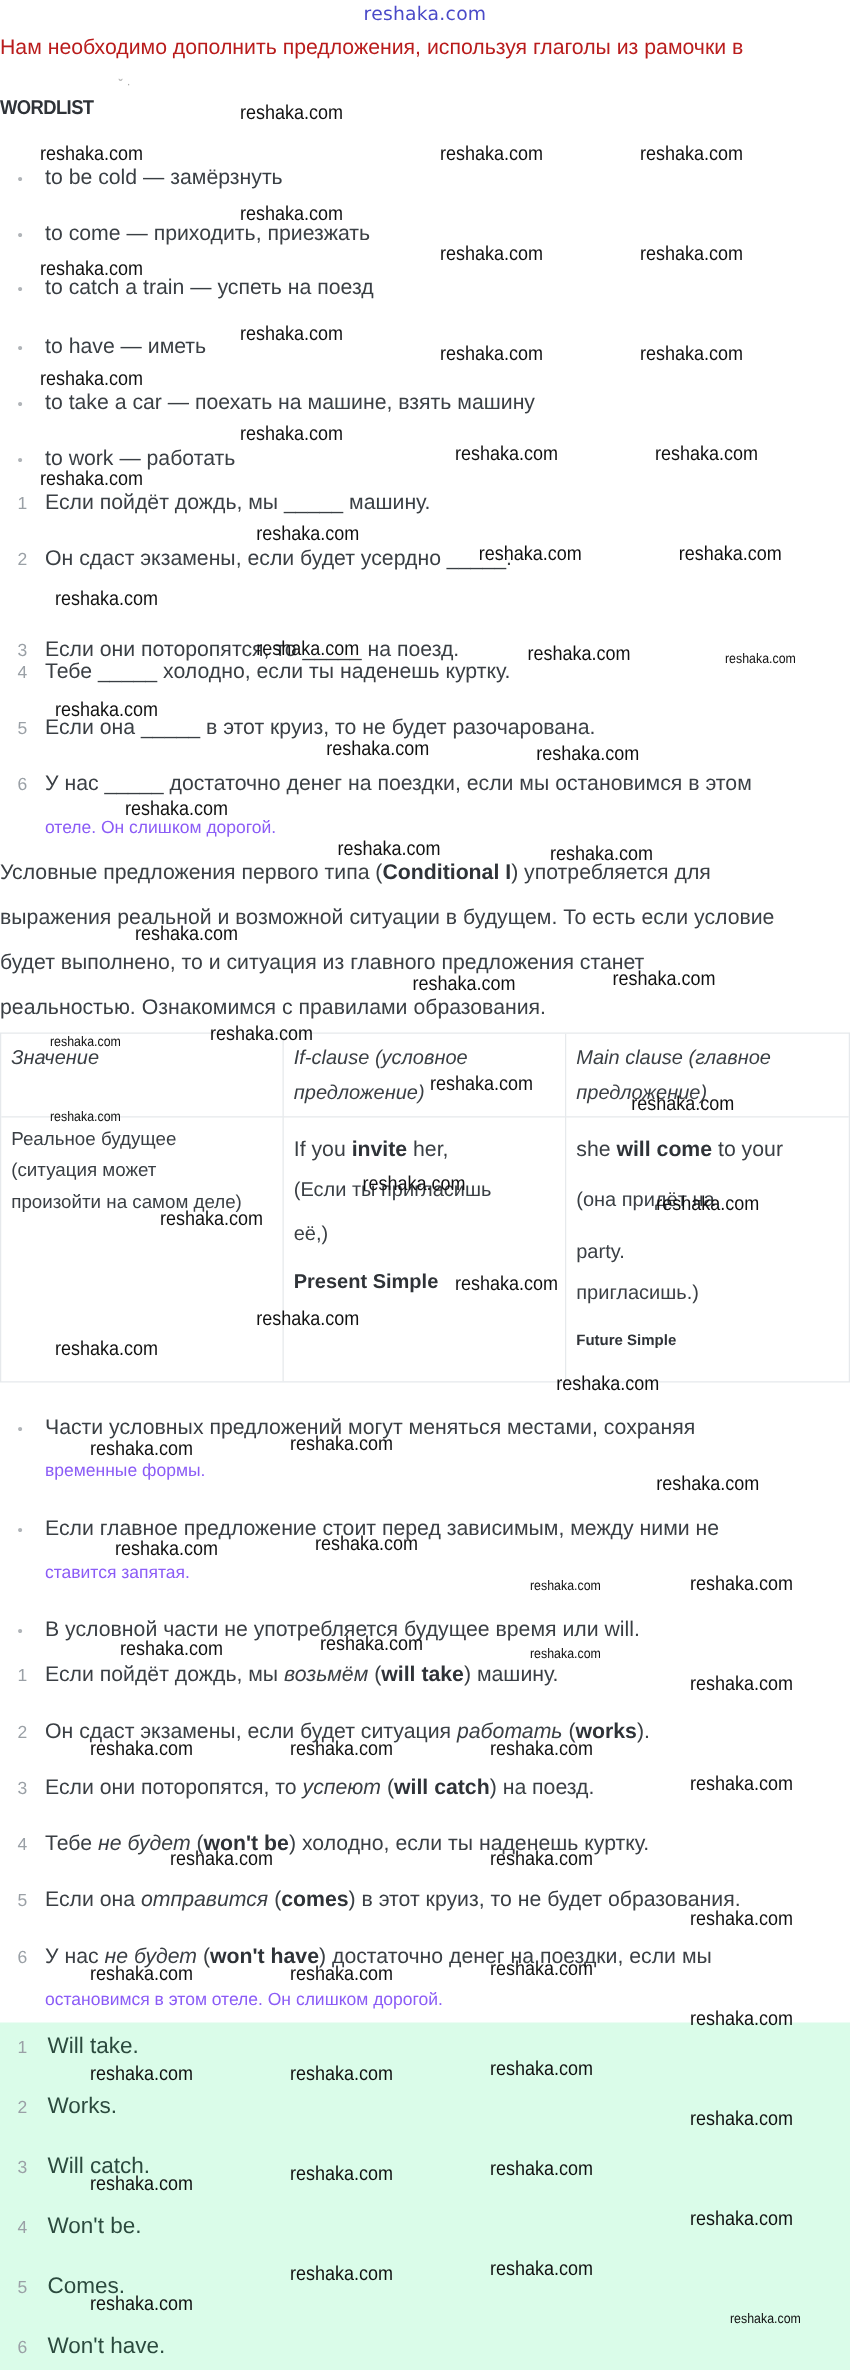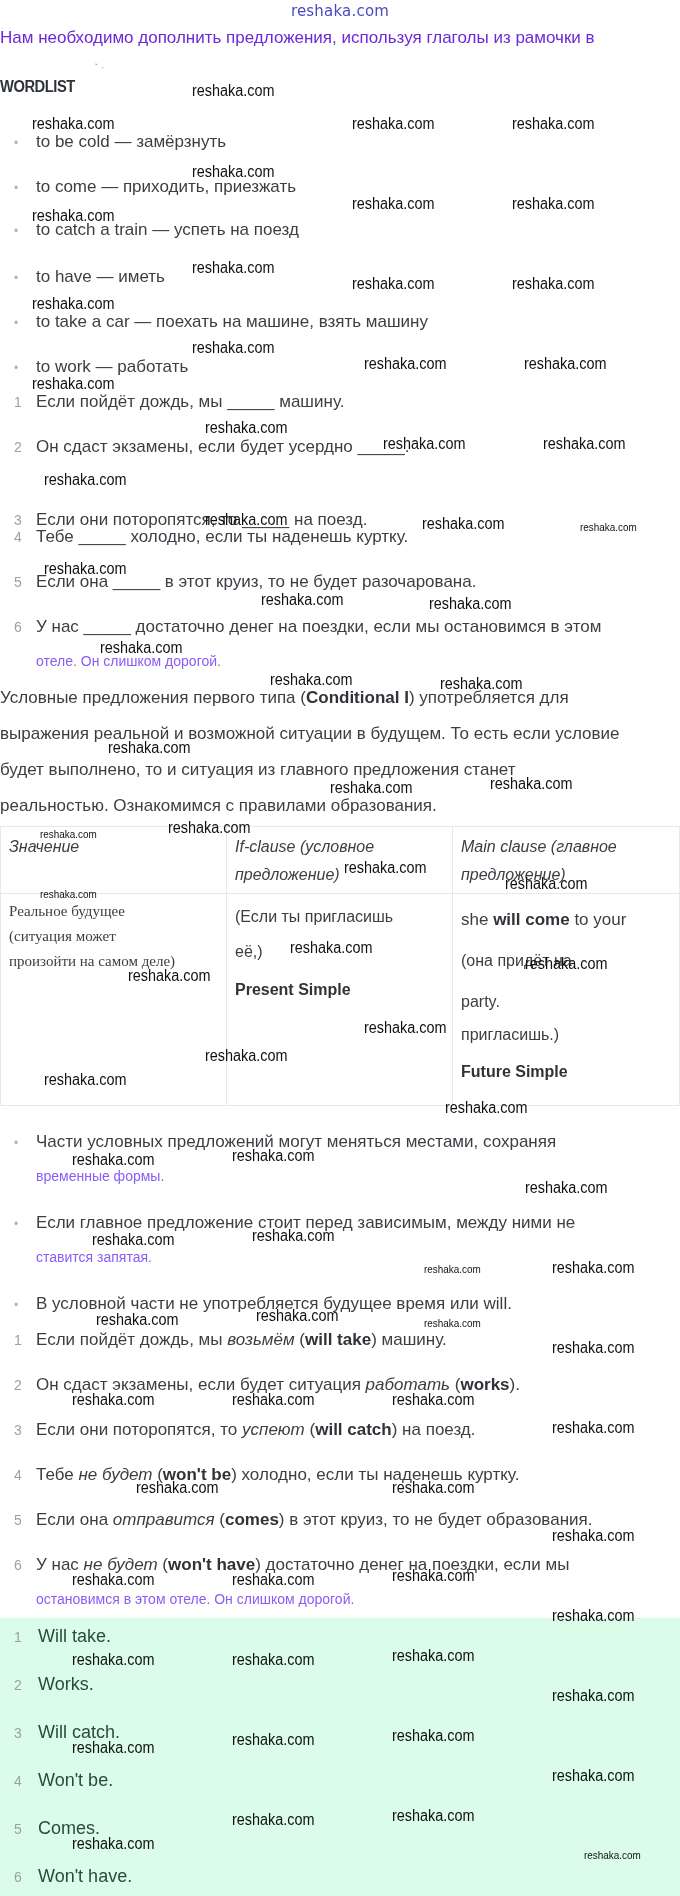--- a/index.html
+++ b/index.html
@@ -10,21 +10,21 @@
       overflow: hidden;
       font-family: "Liberation Sans", sans-serif;
       color: #3a3f44;
     }
     .abs { position: absolute; }
     .site-logo {
       left: 0; width: 680px; top: 2px; text-align: center;
       font-family: "DejaVu Sans", sans-serif; font-size: 15px;
       color: #4a4ac8; letter-spacing: 0.2px;
     }
-    .intro { left: 0; top: 28px; font-size: 17px; color: #6d28d9; }
+    .intro { left: 0; top: 28px; font-size: 17px; color: #b91c1c; }
     .intro-cut { left: 95px; top: 62px; font-size: 10px; color: #aaa; }
     .wordlist-title {
       left: 0; top: 78px; font-size: 16px; font-weight: bold; color: #2f3338;
       letter-spacing: -0.5px; transform: scaleX(0.92); transform-origin: left;
     }
     .wl-item { left: 14px; font-size: 17px; color: #3a3f44; white-space: nowrap; }
     .wl-item .bullet { color: #b0b4b8; font-size: 12px; display: inline-block; width: 22px; }
     .ex-item { left: 14px; font-size: 17px; color: #3a3f44; white-space: nowrap; }
     .ex-item .num {
       color: #9aa0a6; font-size: 14px; display: inline-block; width: 22px;
@@ -34,21 +34,21 @@
     b, .b { font-weight: bold; color: #2f3338; }
     i, .i { font-style: italic; }
     .rule-table {
       left: 0; top: 826px; width: 680px; height: 280px;
       border: 1px solid #e6e9ec; border-collapse: collapse;
     }
     .col { position: absolute; top: 0; bottom: 0; border-right: 1px solid #e6e9ec; }
     .hrow { position: absolute; left: 0; right: 0; top: 66px; border-top: 1px solid #e6e9ec; }
     .cell { position: absolute; font-size: 16px; color: #3a3f44; line-height: 30px; }
     .cell.hd { font-style: italic; line-height: 28px; }
-    .cell .small { font-size: 15px; line-height: 25px; font-family: Liberation Serif, serif; }
+    .cell .small { font-size: 15px; line-height: 25px; }
     .answers {
       left: 0; top: 1618px; width: 680px; height: 278px;
       background: #dafce9;
     }
     .ans { left: 14px; font-size: 18px; color: #2b4a3e; white-space: nowrap; }
     .ans .num { color: #9aa0a6; font-size: 14px; display: inline-block; width: 24px; }
     .wm {
       position: absolute; font-family: "Liberation Sans", sans-serif;
       font-size: 16px; color: #111; white-space: nowrap; transform: scaleX(0.9);
       transform-origin: left;
@@ -106,30 +106,31 @@
       <div>Main clause (главное</div>
       <div>предложение)</div>
     </div>
 
   <div class="cell" style="left:8px; top:72px">
     <div class="small">Реальное будущее</div>
     <div class="small">(ситуация может</div>
     <div class="small">произойти на самом деле)</div>
   </div>
   <div class="cell" style="left:234px; top:75px; line-height:36px">
+    <div style="font-size:17px"><span>If you </span><b>invite</b><span> her,</span></div>
     <div style="font-size:16px; line-height:30px">(Если ты пригласишь</div>
     <div style="font-size:16px; line-height:40px">её,)</div>
     <div class="b" style="font-size:16px; line-height:36px">Present Simple</div>
   </div>
   <div class="cell" style="left:460px; top:75px; line-height:36px">
     <div style="font-size:17px"><span>she </span><b>will come</b><span> to your</span></div>
     <div style="font-size:16px; line-height:46px">(она придёт на</div>
     <div style="font-size:16px">party.</div>
     <div style="font-size:16px; line-height:30px">пригласишь.)</div>
-    <div class="b" style="font-size:16px; line-height:44px">Future Simple</div>
+    <div class="b" style="font-size:12px; line-height:44px">Future Simple</div>
   </div>
 </div>
 
 <div>
   <div class="abs wl-item" style="top:1132px"><span class="bullet">•</span><span>Части условных предложений могут меняться местами, сохраняя</span></div>
   <div class="abs cont" style="left:36px; top:1168px">временные формы.</div>
   <div class="abs wl-item" style="top:1213px"><span class="bullet">•</span><span>Если главное предложение стоит перед зависимым, между ними не</span></div>
   <div class="abs cont" style="left:36px; top:1249px">ставится запятая.</div>
   <div class="abs wl-item" style="top:1294px"><span class="bullet">•</span><span>В условной части не употребляется будущее время или will.</span></div>
 </div>

